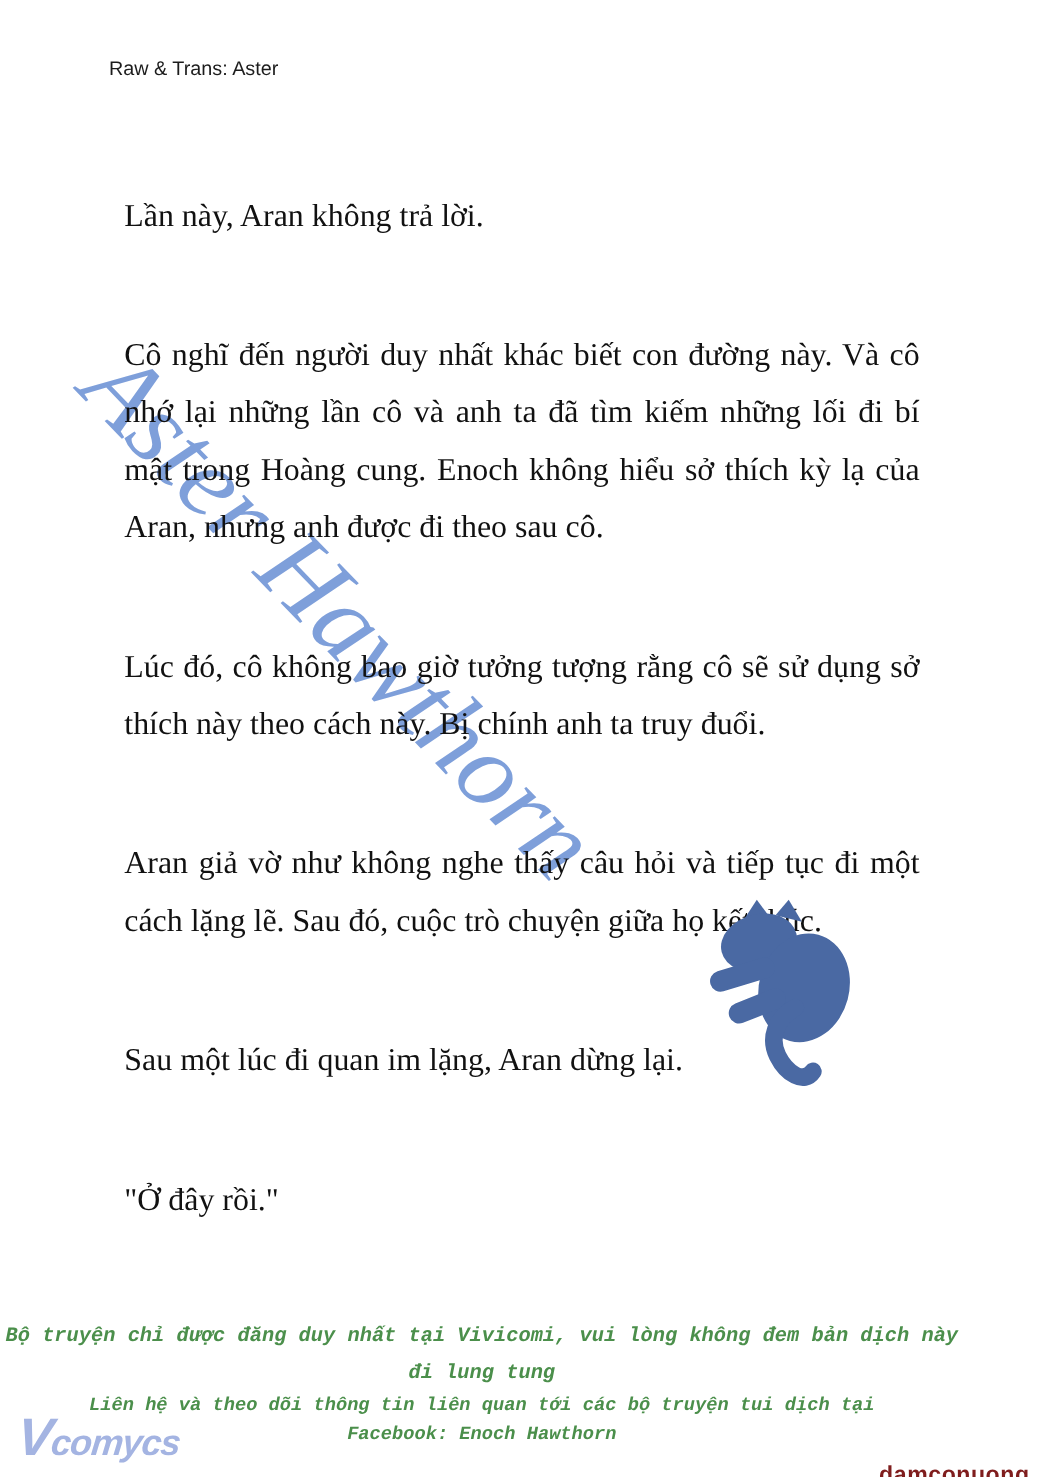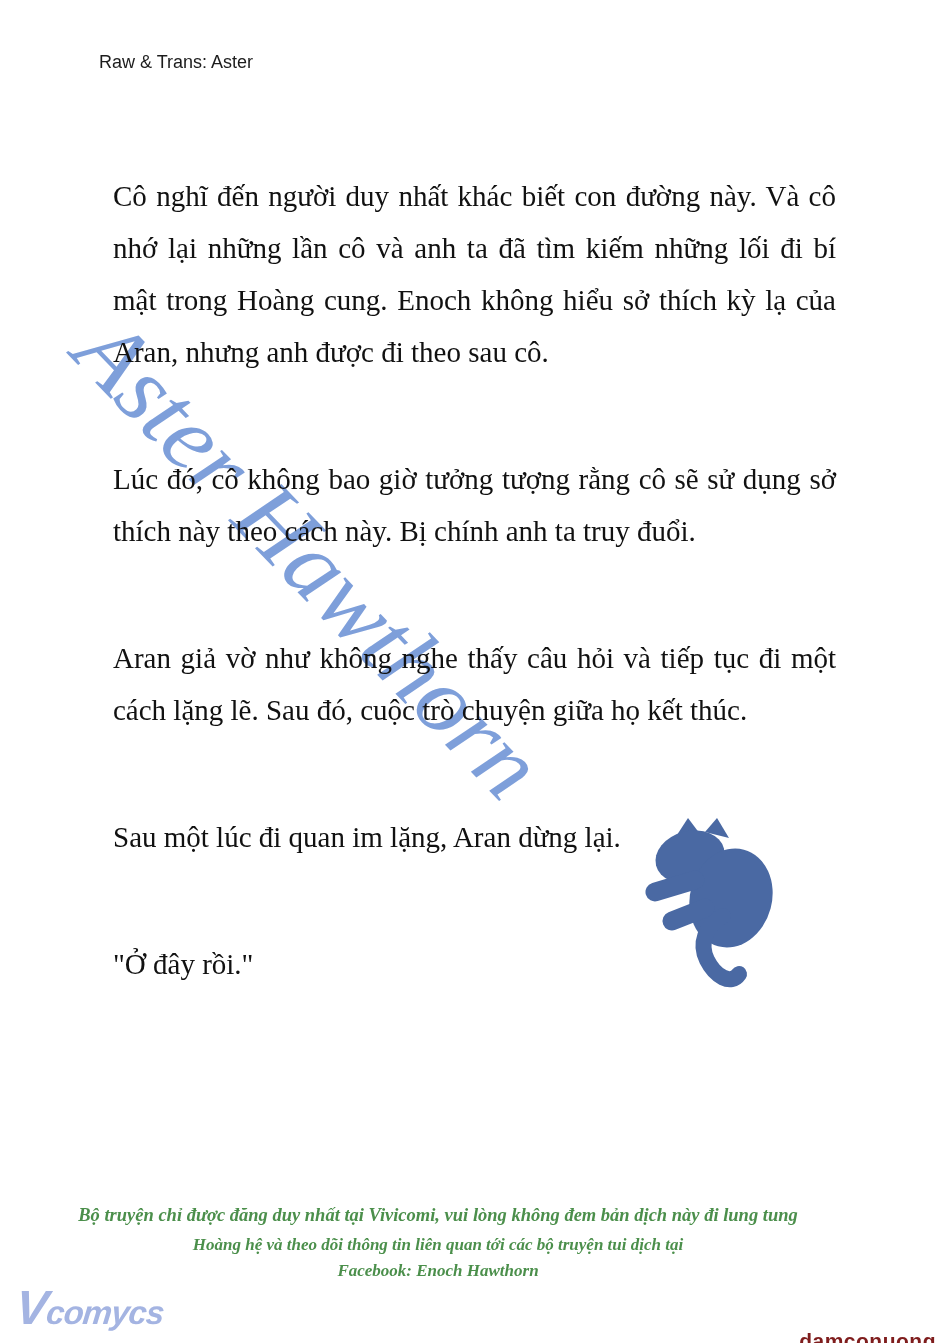--- a/index.html
+++ b/index.html
@@ -55,21 +55,21 @@
     left: 645px;
     top: 816px;
     z-index: 2;
   }
   .footer {
     position: absolute;
     left: 0;
     top: 1198px;
     width: 876px;
     text-align: center;
-    font-family: Liberation Serif, serif;
+    font-family: Liberation Mono, monospace;
     font-style: italic;
     font-weight: bold;
     color: #4b8f4b;
     z-index: 3;
   }
   .footer .f1 { font-size: 18.5px; line-height: 34px; }
   .footer .f2 { font-size: 17px;   line-height: 26px; }
   .footer .f3 { font-size: 17px;   line-height: 26px; }
   .logo-vcomycs {
     position: absolute;
@@ -102,20 +102,21 @@
 </head>
 <body>
 
 <div id="page">
 
   <div class="header">Raw &amp; Trans: Aster</div>
 
   <div class="watermark" style="color: rgba(98, 138, 210, 0.82);">Aster Hawthorn</div>
 
   <div class="body-text" id="body-text">
+      <p>Lần này, Aran không trả lời.</p>
       <p>Cô nghĩ đến người duy nhất khác biết con đường này. Và cô nhớ lại những lần cô và anh ta đã tìm kiếm những lối đi bí mật trong Hoàng cung. Enoch không hiểu sở thích kỳ lạ của Aran, nhưng anh được đi theo sau cô.</p>
       <p>Lúc đó, cô không bao giờ tưởng tượng rằng cô sẽ sử dụng sở thích này theo cách này. Bị chính anh ta truy đuổi.</p>
       <p>Aran giả vờ như không nghe thấy câu hỏi và tiếp tục đi một cách lặng lẽ. Sau đó, cuộc trò chuyện giữa họ kết thúc.</p>
       <p>Sau một lúc đi quan im lặng, Aran dừng lại.</p>
       <p>"Ở đây rồi."</p>
     </div>
 
   <svg class="cat" width="132" height="176" viewBox="0 0 132 176" xmlns="http://www.w3.org/2000/svg">
     <g id="cat-shape" fill="#4a69a3" stroke="#4a69a3">
       <polygon points="30,22 43,2 55,18" stroke="none"></polygon>
@@ -123,21 +124,21 @@
       <ellipse cx="45" cy="41" rx="35" ry="26" transform="rotate(-14 45 41)" stroke="none"></ellipse>
       <ellipse cx="86" cy="82" rx="41" ry="50" transform="rotate(15 86 82)" stroke="none"></ellipse>
       <path d="M50,64 L10,76" fill="none" stroke-width="19" stroke-linecap="round"></path>
       <path d="M60,92 L27,105" fill="none" stroke-width="19" stroke-linecap="round"></path>
       <path d="M78,100 C60,110 54,128 62,144 C70,160 86,170 94,158" fill="none" stroke-width="16" stroke-linecap="round"></path>
     </g>
   </svg>
 
   <div class="footer" style="color: rgb(75, 143, 75);">
     <div class="f1">Bộ truyện chỉ được đăng duy nhất tại Vivicomi, vui lòng không đem bản dịch này đi lung tung</div>
-    <div class="f2">Hoàng hệ và theo dõi thông tin liên quan tới các bộ truyện tui dịch tại</div>
+    <div class="f2">Liên hệ và theo dõi thông tin liên quan tới các bộ truyện tui dịch tại</div>
     <div class="f3">Facebook: Enoch Hawthorn</div>
   </div>
 
   <div class="logo-vcomycs" style="color: rgb(164, 180, 226);">
     <span class="big-v">V</span><span class="rest">comycs</span>
   </div>
 
   <div class="logo-damconuong" style="color: #7f1d1d; margin-top: 28px;">damconuong</div>
 
 </div>

